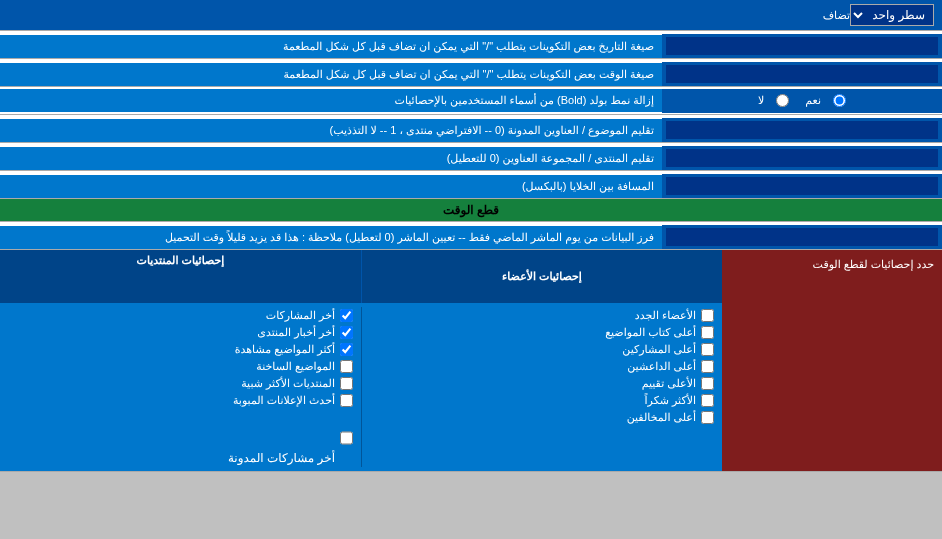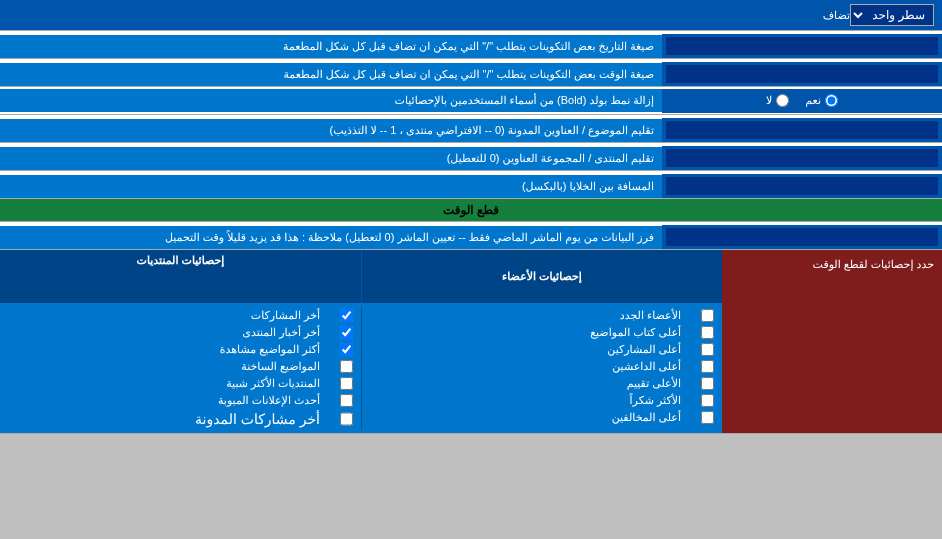--- a/index.html
+++ b/index.html
@@ -73,26 +73,26 @@
       align-items: center;
       justify-content: center;
       gap: 16px;
       min-height: 24px;
     }
     .radio-options label {
       color: #fff;
       font-size: 11px;
       display: flex;
       align-items: center;
-      gap: 4px;
+      gap: 12px;
       cursor: pointer;
     }
     .checkbox-item {
       display: flex;
-      gap: 20px;
+      gap: 5px;
       color: #fff;
       font-size: 11px;
     }
     .checkbox-item input[type="checkbox"] {
       cursor: pointer;
     }
     .bottom-label {
       background: #0077cc;
       color: #fff;
       flex: 1;
@@ -267,20 +267,20 @@
             <div class="checkbox-item">
               <input type="checkbox" style="">
               <span style="color: rgb(255, 255, 255); font-size: 11px;">المنتديات الأكثر شبية</span>
             </div>
             <div class="checkbox-item">
               <input type="checkbox" style="">
               <span style="color: rgb(255, 255, 255); font-size: 11px;">أحدث الإعلانات المبوبة</span>
             </div>
             <div class="checkbox-item">
               <input type="checkbox" style="">
-              <span style="color: rgb(255, 255, 255); font-size: 14px;">أخر مشاركات المدونة</span>
+              <span style="color: rgb(255, 255, 255); font-size: 12px; margin-top: 40px;">أخر مشاركات المدونة</span>
             </div>
           </div>
       </div>
     </div>
   </div>
 
 </div>
 
 </body></html>

